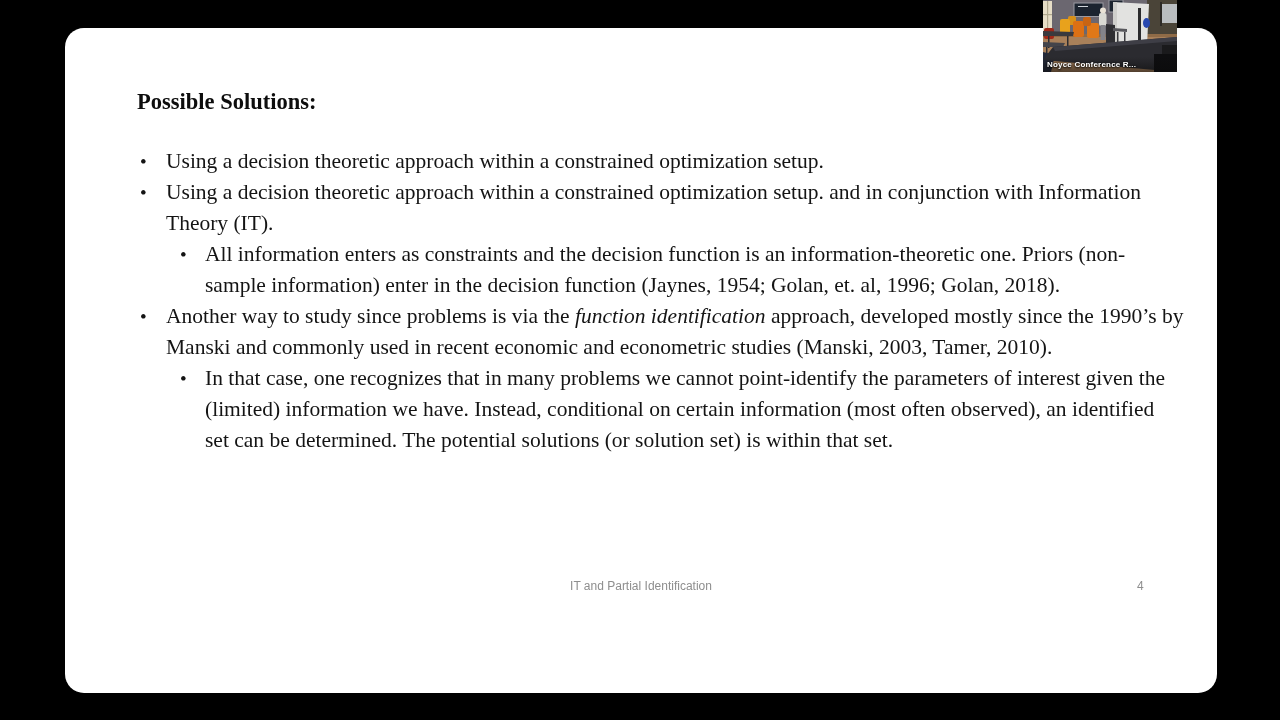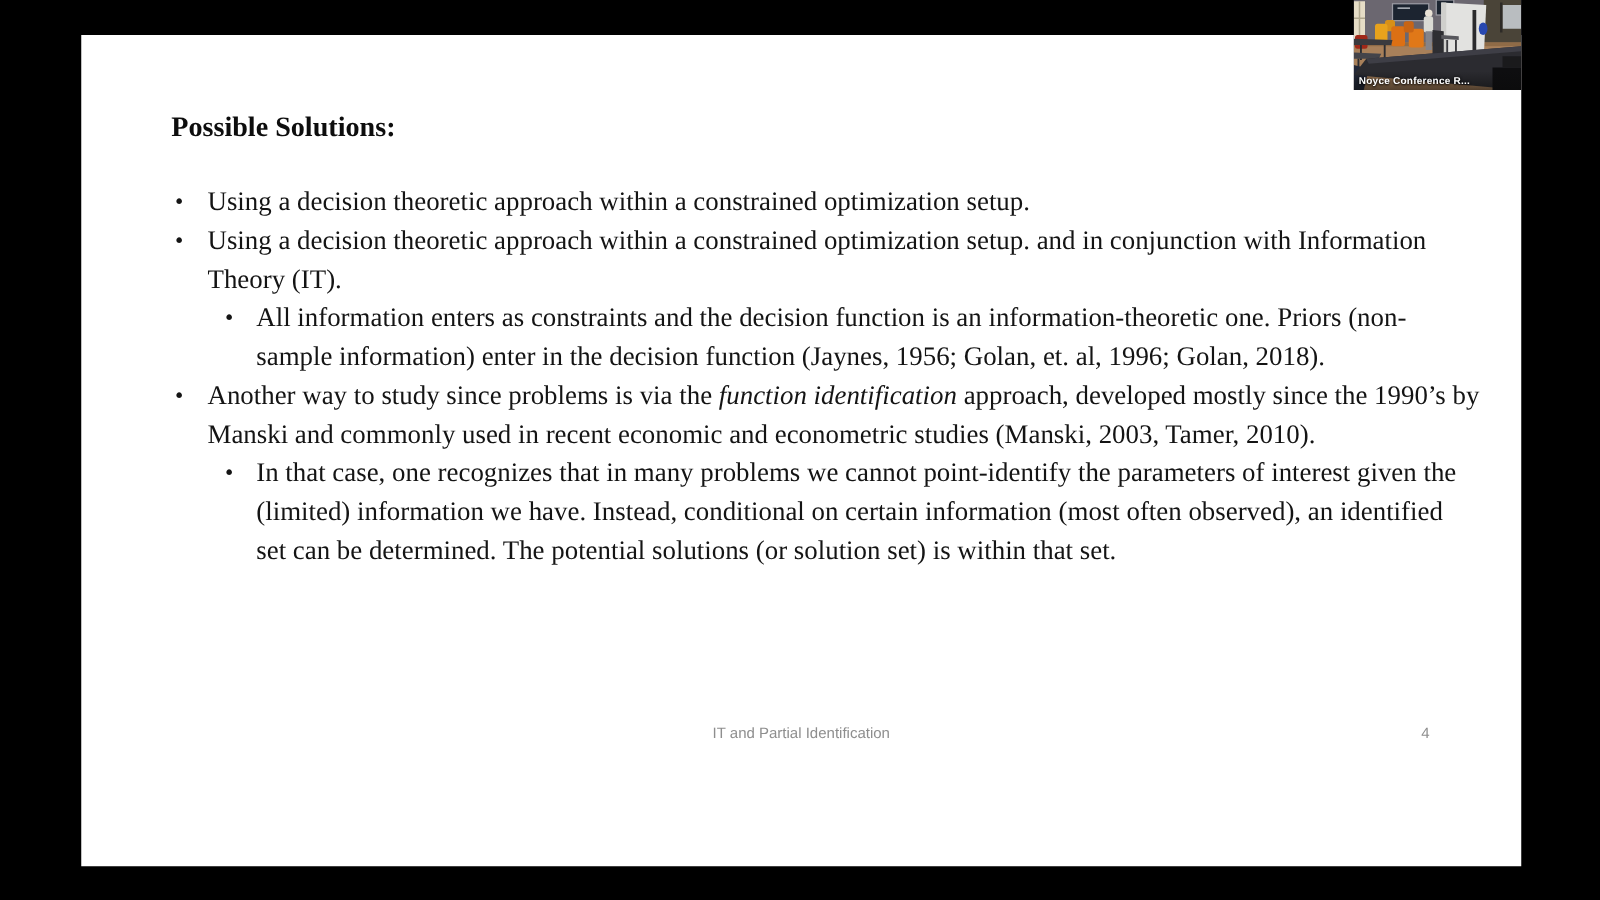--- a/index.html
+++ b/index.html
@@ -16,20 +16,21 @@
     font-family: "Liberation Serif", "DejaVu Serif", serif;
   }
   .slide {
     position: absolute;
     left: 65px;
     top: 28px;
     width: 1152px;
     height: 665px;
     background: #ffffff;
     color: #141414;
+    border-radius: 19px;
   }
   .slide-title {
     position: absolute;
     left: 72px;
     top: 58px;
     margin: 0;
     font-size: 22.5px;
     font-weight: bold;
     line-height: 1.4;
     color: #0d0d0d;
@@ -70,21 +71,21 @@
   .page-num {
     position: absolute;
     left: 1072px;
     top: 551px;
     font-family: "Liberation Sans", sans-serif;
     font-size: 12px;
     color: #8e8e8e;
   }
   .webcam {
     position: absolute;
-    left: 1083px;
+    left: 1043px;
     top: 0;
     width: 134px;
     height: 72px;
     overflow: hidden;
     background: #55505a;
   }
   .webcam svg { display: block; }
   .webcam-label-strip {
     position: absolute;
     left: 0;
@@ -122,21 +123,21 @@
         <span>Using a decision theoretic approach within a constrained optimization setup.</span>
       </div>
 
       <div class="row l1">
         <span class="marker">•</span>
         <span>Using a decision theoretic approach within a constrained optimization setup. and in conjunction with Information Theory (IT).</span>
       </div>
 
       <div class="row l2">
         <span class="marker">•</span>
-        <span>All information enters as constraints and the decision function is an information-theoretic one. Priors (non-sample information) enter in the decision function (Jaynes, 1956; Golan, et. al, 1996; Golan, 2018).</span>
+        <span>All information enters as constraints and the decision function is an information-theoretic one. Priors (non-sample information) enter in the decision function (Jaynes, 1954; Golan, et. al, 1996; Golan, 2018).</span>
       </div>
 
       <div class="row l1 row-b3">
         <span class="marker">•</span>
         <span><span>Another way to study since problems is via the </span><span class="italic">function identification</span><span> approach, developed mostly since the 1990’s by Manski and commonly used in recent economic and econometric studies (Manski, 2003, Tamer, 2010).</span></span>
       </div>
 
       <div class="row l2">
         <span class="marker">•</span>
         <span>In that case, one recognizes that in many problems we cannot point-identify the parameters of interest given the (limited) information we have. Instead, conditional on certain information (most often observed), an identified set can be determined. The potential solutions (or solution set) is within that set.</span>

